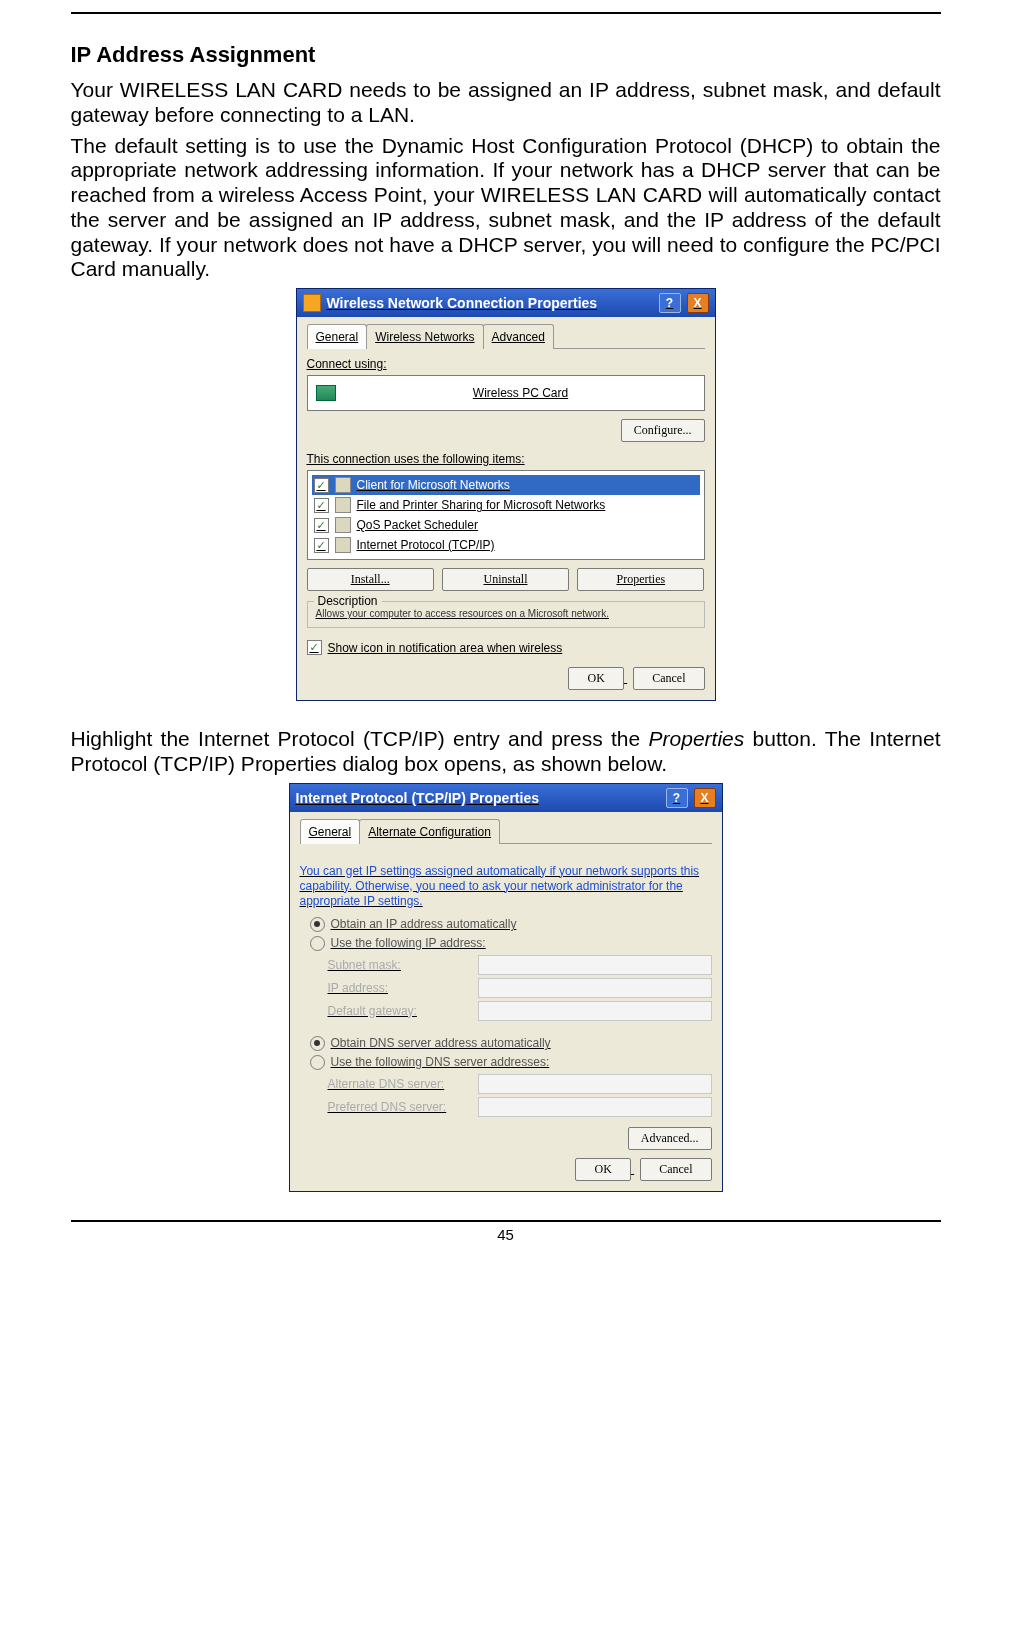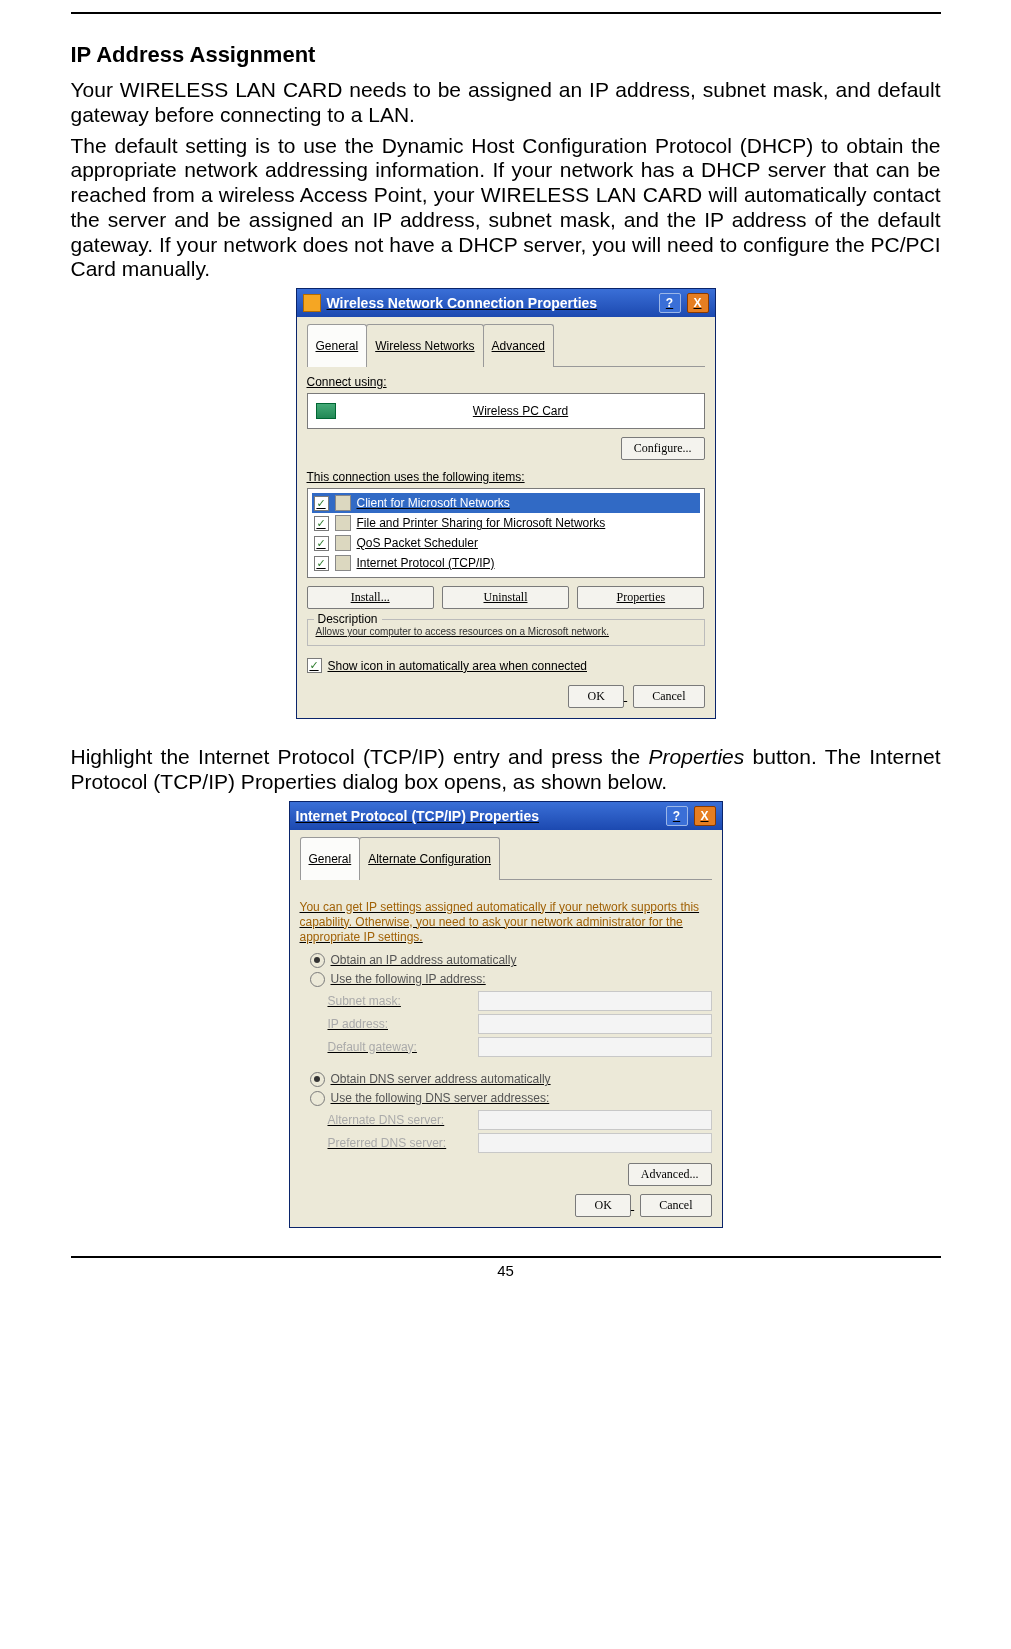--- a/index.html
+++ b/index.html
@@ -81,21 +81,21 @@
     background: #3a6fd7;
     border: 1px solid #9cb7e8;
   }
   .xp-body { padding: 6px 10px 10px 10px; }
   .tabs {
     display: flex;
     border-bottom: 1px solid #999;
     margin-bottom: 8px;
   }
   .tab {
-    padding: 14px 8px;
+    padding: 5px 8px;
     border: 1px solid #999;
     border-bottom: none;
     background: #ece9d8;
     margin-right: -1px;
     font-size: 12px;
     border-top-left-radius: 3px;
     border-top-right-radius: 3px;
     position: relative;
     top: 1px;
   }
@@ -192,21 +192,21 @@
   .rad {
     width:13px; height:13px; border:1px solid #7a7a7a; border-radius:50%;
     display:inline-flex; align-items:center; justify-content:center;
   }
   .rad.on::after { content:""; width:6px; height:6px; background:#333; border-radius:50%; }
   .ip-row { display:flex; align-items:center; gap:10px; margin:3px 0 3px 28px; }
   .ip-lbl { width:140px; color:#aaa; font-size:12px; }
   .ip-field {
     flex:1; height:18px; border:1px solid #c8c8c8; background:#f4f4f4;
   }
-  .info-text { font-size:12px; color:#a16207; margin:20px 0 8px 0; line-height:1.25; }
+  .info-text { font-size:12px; color:#1d4ed8; margin:20px 0 8px 0; line-height:1.25; }
   .adv-row { text-align:right; margin:10px 0 8px 0; }
 
   .footer-hr {
     border: none;
     border-top: 2px solid #000;
     margin: 28px 0 4px 0;
   }
   .page-num { text-align:center; font-size:15px; }
 </style>
 </head>
@@ -270,21 +270,21 @@
           <button class="xp-btn">Install...</button>
           <button class="xp-btn">Uninstall</button>
           <button class="xp-btn">Properties</button>
         </div>
         <div class="group">
           <div class="group-l">Description</div>
           <div class="desc-text">Allows your computer to access resources on a Microsoft network.</div>
         </div>
         <div class="show-row">
           <span class="chk">✓</span>
-          <span>Show icon in automatically area when connected</span>
+          <span>Show icon in notification area when wireless</span>
         </div>
         <div class="okrow">
           <button class="xp-btn">OK</button>
           <button class="xp-btn">Cancel</button>
         </div>
       </div>
     </div>
   </div>
 
   <div class="body-text">

